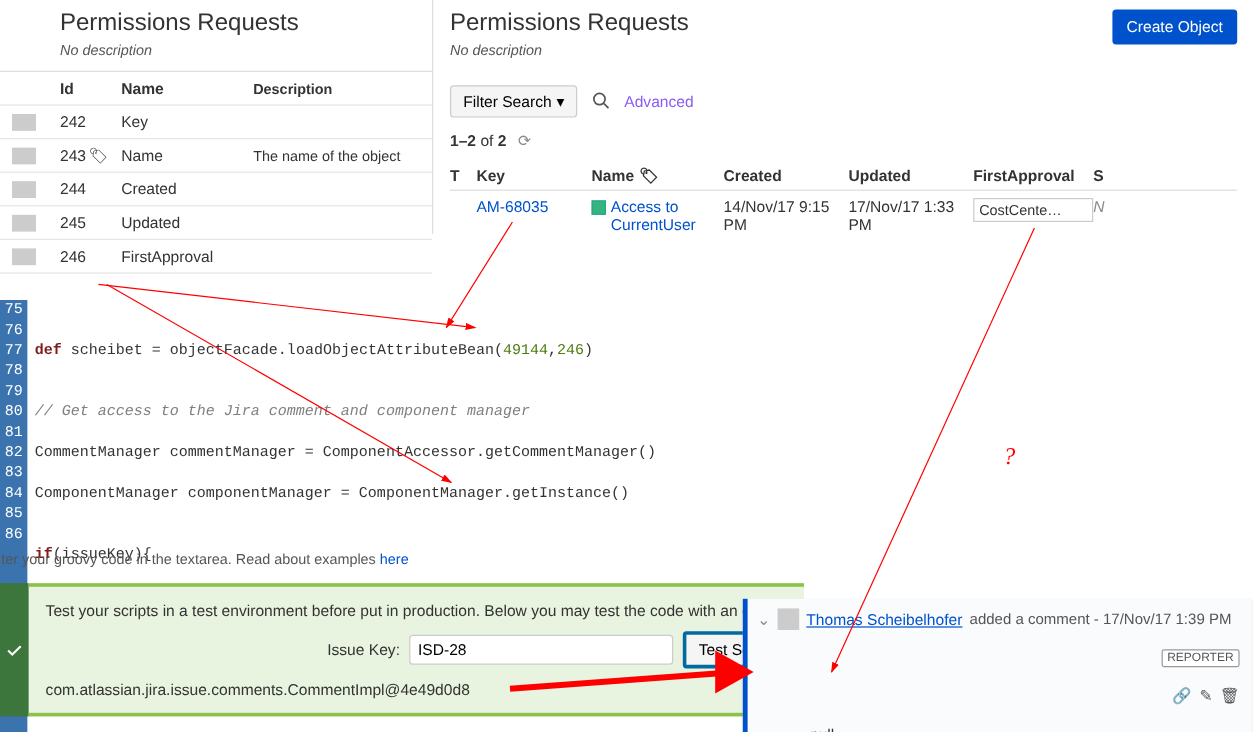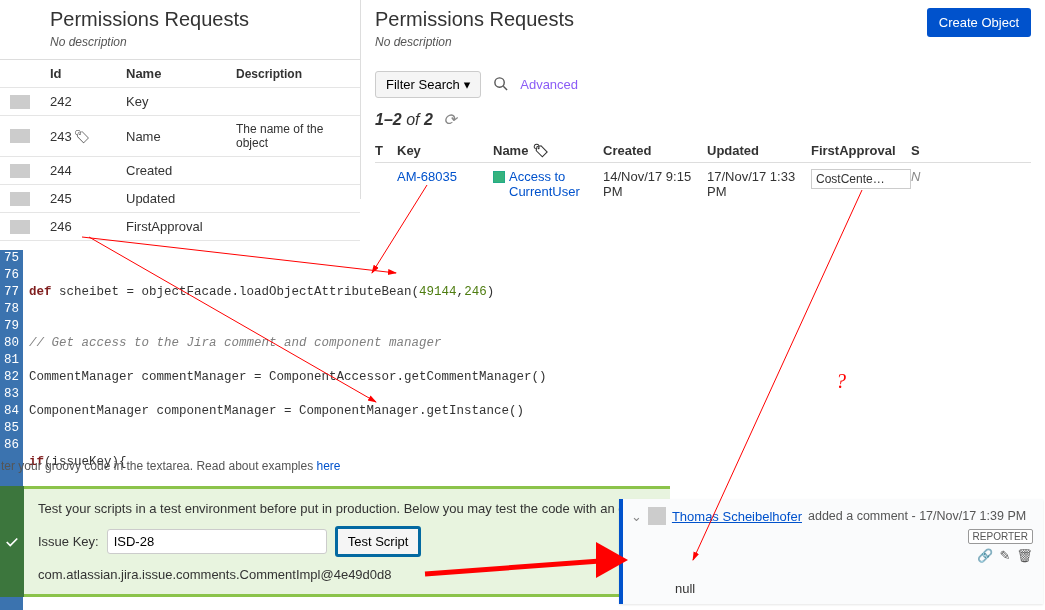--- a/index.html
+++ b/index.html
@@ -7,38 +7,38 @@
 
   
   .panel-left { position: absolute; left: 0; top: 0; width: 360px; }
   .panel-left h2 { font-size: 20px; font-weight: 500; color: #333; margin: 8px 0 0 50px; }
   .no-desc { font-style: italic; color: #555; font-size: 12px; margin: 4px 0 10px 50px; }
 
   .attr-table { width: 100%; border-top: 1px solid #ddd; margin-top: 6px; }
   .attr-head, .attr-row { display: flex; align-items: center; border-bottom: 1px solid #e5e5e5; padding: 6px 4px; }
   .attr-head { font-weight: bold; color: #333; }
   .c-handle { width: 20px; height: 14px; background: #ccc; margin-left: 6px; }
-  .c-id { width: 76px; margin-left: 20px; }
+  .c-id { width: 51px; margin-left: 20px; }
   .c-name { width: 110px; }
   .c-desc { flex: 1; font-size: 12px; color: #333; }
   .tag-icon { display:inline-block; margin-left:2px; }
 
   
   .panel-right { position: absolute; left: 360px; top: 0; right: 0; border-left: 1px solid #ddd; padding: 8px 14px 0 14px; }
   .pr-head { display:flex; justify-content:space-between; align-items:flex-start;}
   .pr-title h2 { font-size: 20px; font-weight: 500; }
   .pr-title .no-desc { margin-left: 0; }
   .btn-primary { background: #0052cc; color: #fff; border: none; border-radius: 3px; padding: 7px 12px; font-size: 13px; font-weight: 500; cursor: pointer; }
 
   .search-bar { display:flex; align-items:center; gap: 12px; margin-top: 12px; }
   .btn-filter { background: #f5f5f5; border: 1px solid #ccc; border-radius: 3px; padding: 5px 10px; font-size: 13px; cursor: pointer; display:flex; align-items:center; gap:4px;}
   .search-icon svg { width: 15px; height: 15px; }
   .adv-link { color: #8b5cf6; font-size: 13px; cursor: pointer; }
 
-  .pager { margin-top: 12px; font-size: 16px; color: #333; font-style: italic; }
+  .pager { margin-top: 12px; font-size: 13px; color: #333; }
   .pager b { font-weight: bold; }
   .refresh-icon { display:inline-block; margin-left:6px; color:#888; cursor:pointer;}
 
   .obj-table { width: 100%; margin-top: 14px; font-size: 13px; }
   .obj-head, .obj-row { display:flex; align-items:flex-start; }
   .obj-head { font-weight: bold; border-bottom: 1px solid #ddd; padding-bottom: 4px; }
   .obj-row { padding-top: 6px; }
   .oc-t { width: 22px; }
   .oc-key { width: 96px; color:#0052cc; }
   .oc-name { width: 110px; color:#0052cc; display:flex; gap:4px; align-items:flex-start;}
@@ -62,34 +62,34 @@
   
   .code-note { position:absolute; left:0; top:459px; font-size:12px; color:#555; padding-left:1px;}
   .code-note a { color:#0052cc; }
 
   
   .test-panel { position:absolute; left:0; top:486px; width:670px; display:flex; }
   .test-stripe { width:24px; background:#3c763d; display:flex; align-items:center; justify-content:center; }
   .test-stripe svg { width:14px; height:14px; }
   .test-body { flex:1; background:#e8f4df; border-top:3px solid #8bc34a; border-bottom:3px solid #8bc34a; padding:12px 14px; }
   .test-body p{font-size:13px;color:#333; margin-bottom:10px;}
-  .test-row{display:flex;align-items:center;gap:8px;margin-bottom:10px;}
+  .test-row{display:flex;align-items:center;gap:8px;margin-bottom:10px;justify-content:flex-end;}
   .test-row label{font-size:13px;}
   .test-row input{border:1px solid #ccc;padding:4px 6px;width:220px;font-size:13px;border-radius:3px;}
   .btn-test{background:#f5f5f5;border:3px solid #0369a1;border-radius:3px;padding:5px 10px;font-size:13px;cursor:pointer;}
   .output{font-size:13px;color:#333;}
 
   
   .comment-card { position:absolute; left:619px; top:499px; right:2px; border-left:4px solid #0052cc; background:#fafbfc; box-shadow:0 1px 2px rgba(0,0,0,0.1); padding:8px 10px 4px 8px;}
   .comment-head{display:flex;align-items:center;gap:6px;flex-wrap:wrap;}
   .chev{color:#888;cursor:pointer;}
   .avatar{width:18px;height:18px;background:#ccc;display:inline-block;}
   .user-link{color:#0052cc;text-decoration:underline;}
   .comment-meta{color:#555;font-size:12.5px;}
-  .reporter-row{display:flex;justify-content:flex-end;margin-top:4px;gap:6px;align-items:center;}
+  .reporter-row{display:flex;justify-content:flex-end;margin-top:16px;gap:6px;align-items:center;}
   .reporter-badge{border:1px solid #999;border-radius:2px;font-size:10px;padding:1px 4px;color:#555;background:#fff;}
   .comment-actions{display:flex;gap:6px;align-items:center;color:#555;}
   .comment-actions span{cursor:pointer;font-size:13px;}
   .comment-body{padding:18px 0 4px 44px;font-size:13px;color:#333;}
 
   
   .overlay{position:absolute;left:0;top:0;width:1045px;height:610px;pointer-events:none;}
   .qmark{position:absolute;color:red;font-family: 'Times New Roman', serif;font-style:italic;font-size:20px;}
   .arrow-head{fill:red;}
 </style>

